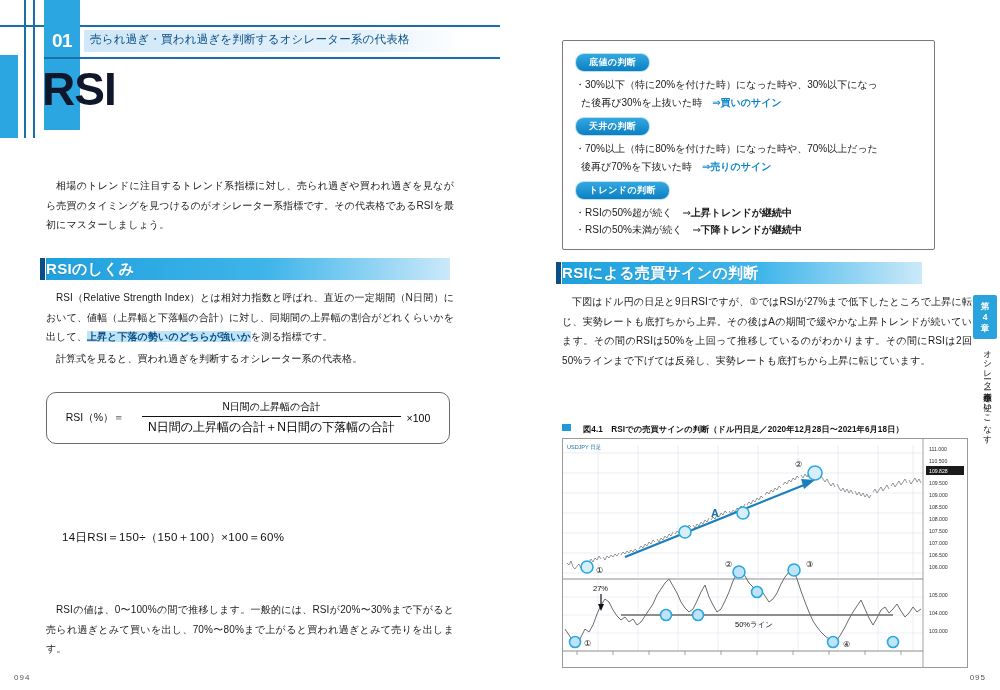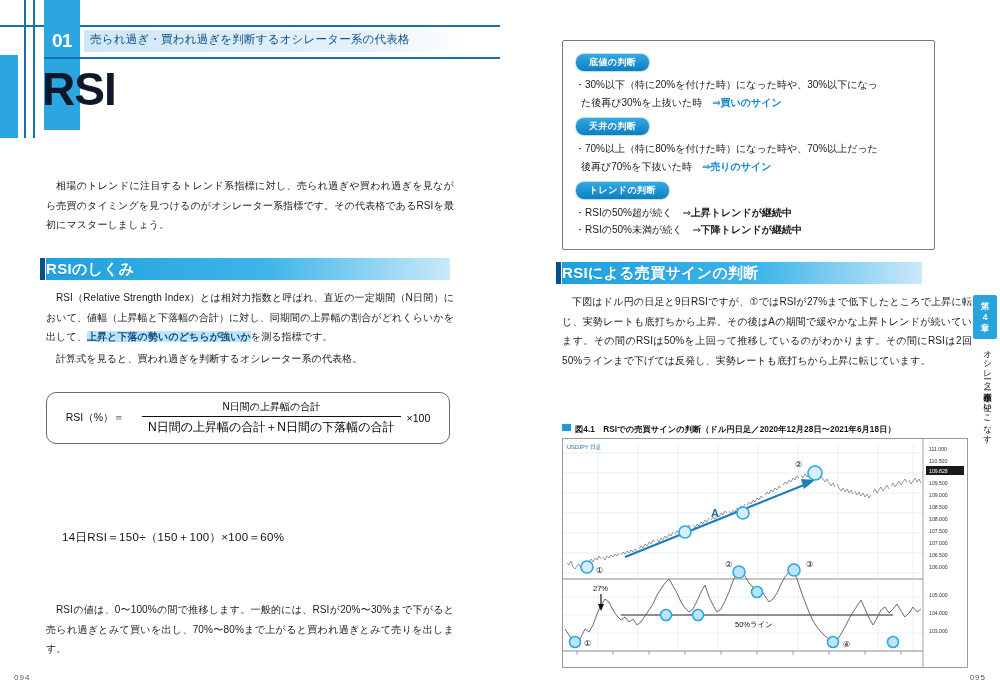--- a/index.html
+++ b/index.html
@@ -101,21 +101,21 @@
     text-indent: -3px;
   }
   .sig-line .arrow { color: #0f86c9; font-weight: bold; }
   .sig-line b.bluebold { color: #0f86c9; font-weight: bold; }
   .sig-group { margin-bottom: 3px; }
   .sig-group.last { margin-bottom: 0; }
   .trend-line { font-size: 10px; line-height: 17px; color: #1a1a1a; }
 
   
   .fig-caption { font-size: 8.2px; color: #111; font-weight: bold; letter-spacing: .1px;
-    display: flex; gap: 4px; }
+    display: flex; gap: 12px; }
   .fig-caption .tag { display:inline-block; width: 9px; height: 7px; background: #1f9ad6; }
   .chart-frame { border: 1px solid #9a9a9a; background: #fff; position: relative; }
 
   
   .chap-tab {
     position: absolute; right: 3px; top: 295px; width: 24px; height: 44px;
     background: #29a3de; border-radius: 2px;
     display: flex; flex-direction: column; align-items: center; justify-content: center;
     color: #fff; font-size: 8.5px; font-weight: bold; line-height: 11px;
   }

